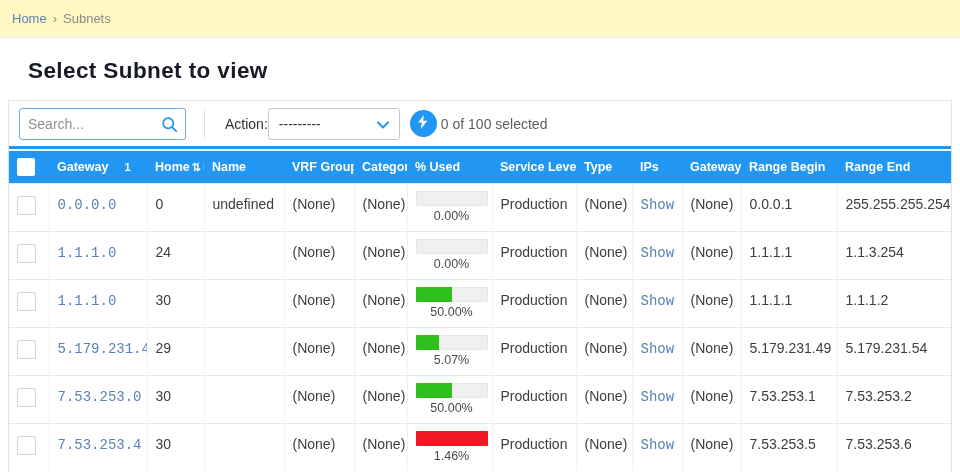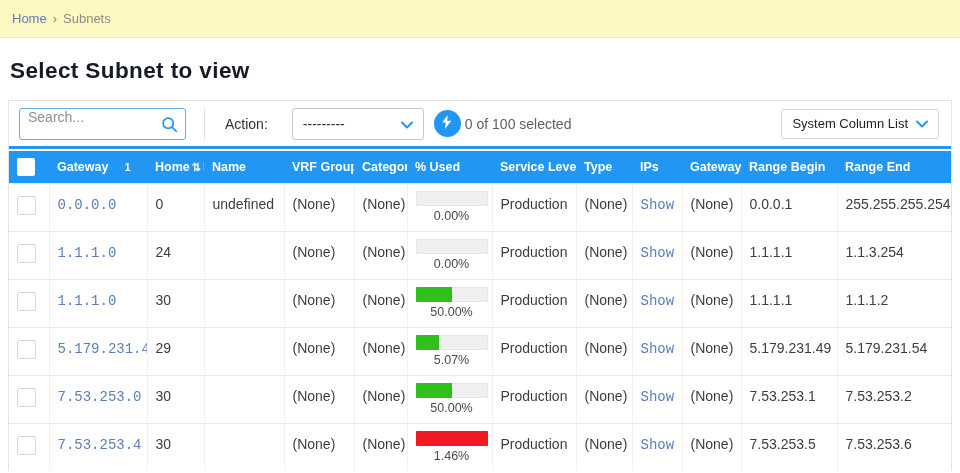--- a/index.html
+++ b/index.html
@@ -6,37 +6,37 @@
   html,body { width: 960px; height: 473px; overflow: hidden; background: #fff;
     font-family: "Liberation Sans", sans-serif; }
 
   
   .breadcrumb-bar { height: 38px; background: #fef9c3; border-bottom: 1px solid #e9e9e9;
     display: flex; align-items: center; padding: 0 12px; font-size: 13px; gap: 6px; }
   .crumb-home { color: var(--link); text-decoration: none; }
   .crumb-sep, .crumb-current { color: #8b8b8b; }
 
   
-  h1.page-title { margin: 20px 10px 16px; font-size: 22.5px; font-weight: bold;
+  h1.page-title { margin: 20px 28px 16px; font-size: 22.5px; font-weight: bold;
     color: #171b26; letter-spacing: .4px; }
 
   
   .panel { margin: 0 8px; border: 1px solid #e3e3e3; border-bottom: none; }
 
   
   .toolbar { display: flex; align-items: center; padding: 8px 10px; height: 48px;
     border-bottom: 3px solid var(--accent); background: #fff; }
   .search-box { position: relative; width: 167px; height: 32px; border: 1px solid #66afe9;
-    border-radius: 3px; display: flex; align-items: flex-start; padding: 0 28px 0 8px; }
+    border-radius: 3px; display: flex; align-items: center; padding: 0 28px 0 8px; }
   .search-box input { border: none; outline: none; width: 100%; font-size: 14px; color: #333;
     font-family: "Liberation Sans", sans-serif; background: transparent; }
   .search-box input::placeholder { color: #8f8f8f; }
   .search-icon { position: absolute; right: 7px; top: 7px; color: var(--accent); }
   .toolbar-divider { width: 1px; height: 30px; background: #ddd; margin: 0 20px 0 18px; }
-  .action-label { font-size: 14px; color: #333; margin-right: 24px; }
+  .action-label { font-size: 14px; color: #333; margin-right: 0; }
   .select { display: flex; align-items: center; justify-content: space-between;
     border: 1px solid #c6c6c6; border-radius: 3px; height: 32px; padding: 0 10px;
     font-size: 14px; color: #333; background: #fff; cursor: pointer; }
   .action-select { width: 132px; }
   .chevron-icon { color: var(--accent); flex: none; margin-left: 8px; }
   .bolt-btn { width: 27px; height: 27px; border-radius: 50%; background: var(--accent);
     border: none; margin-left: 10px; display: flex; align-items: center; justify-content: center;
     cursor: pointer; color: #fff; flex: none; }
   .selected-text { margin-left: 4px; font-size: 14px; color: #5f5f5f; }
   .flex-spacer { flex: 1; }
@@ -107,28 +107,20 @@
           <svg width="12" height="14" viewBox="0 0 12 14">
               <path d="M6.8 0 L1.2 7.6 H4.8 L3.8 14 L10.4 5.8 H6.2 Z" fill="currentColor"></path>
             </svg>
         </span>
       </button>
 
       <span class="selected-text">0 of 100 selected</span>
 
       <div class="flex-spacer"></div>
 
-      <div class="select column-select">
-        <span>System Column List</span>
-        <span class="chevron-icon">
-          <svg width="12" height="8" viewBox="0 0 12 8">
-              <polyline points="1,1.5 6,6.5 11,1.5" fill="none" stroke="currentColor" stroke-width="2" stroke-linecap="round" stroke-linejoin="round"></polyline>
-            </svg>
-        </span>
-      </div>
     </div>
 
     <table>
       <colgroup>
         <col style="width:40px">
           <col style="width:98px">
           <col style="width:57px">
         <col style="width:80px">
           <col style="width:70px">
           <col style="width:53px">

